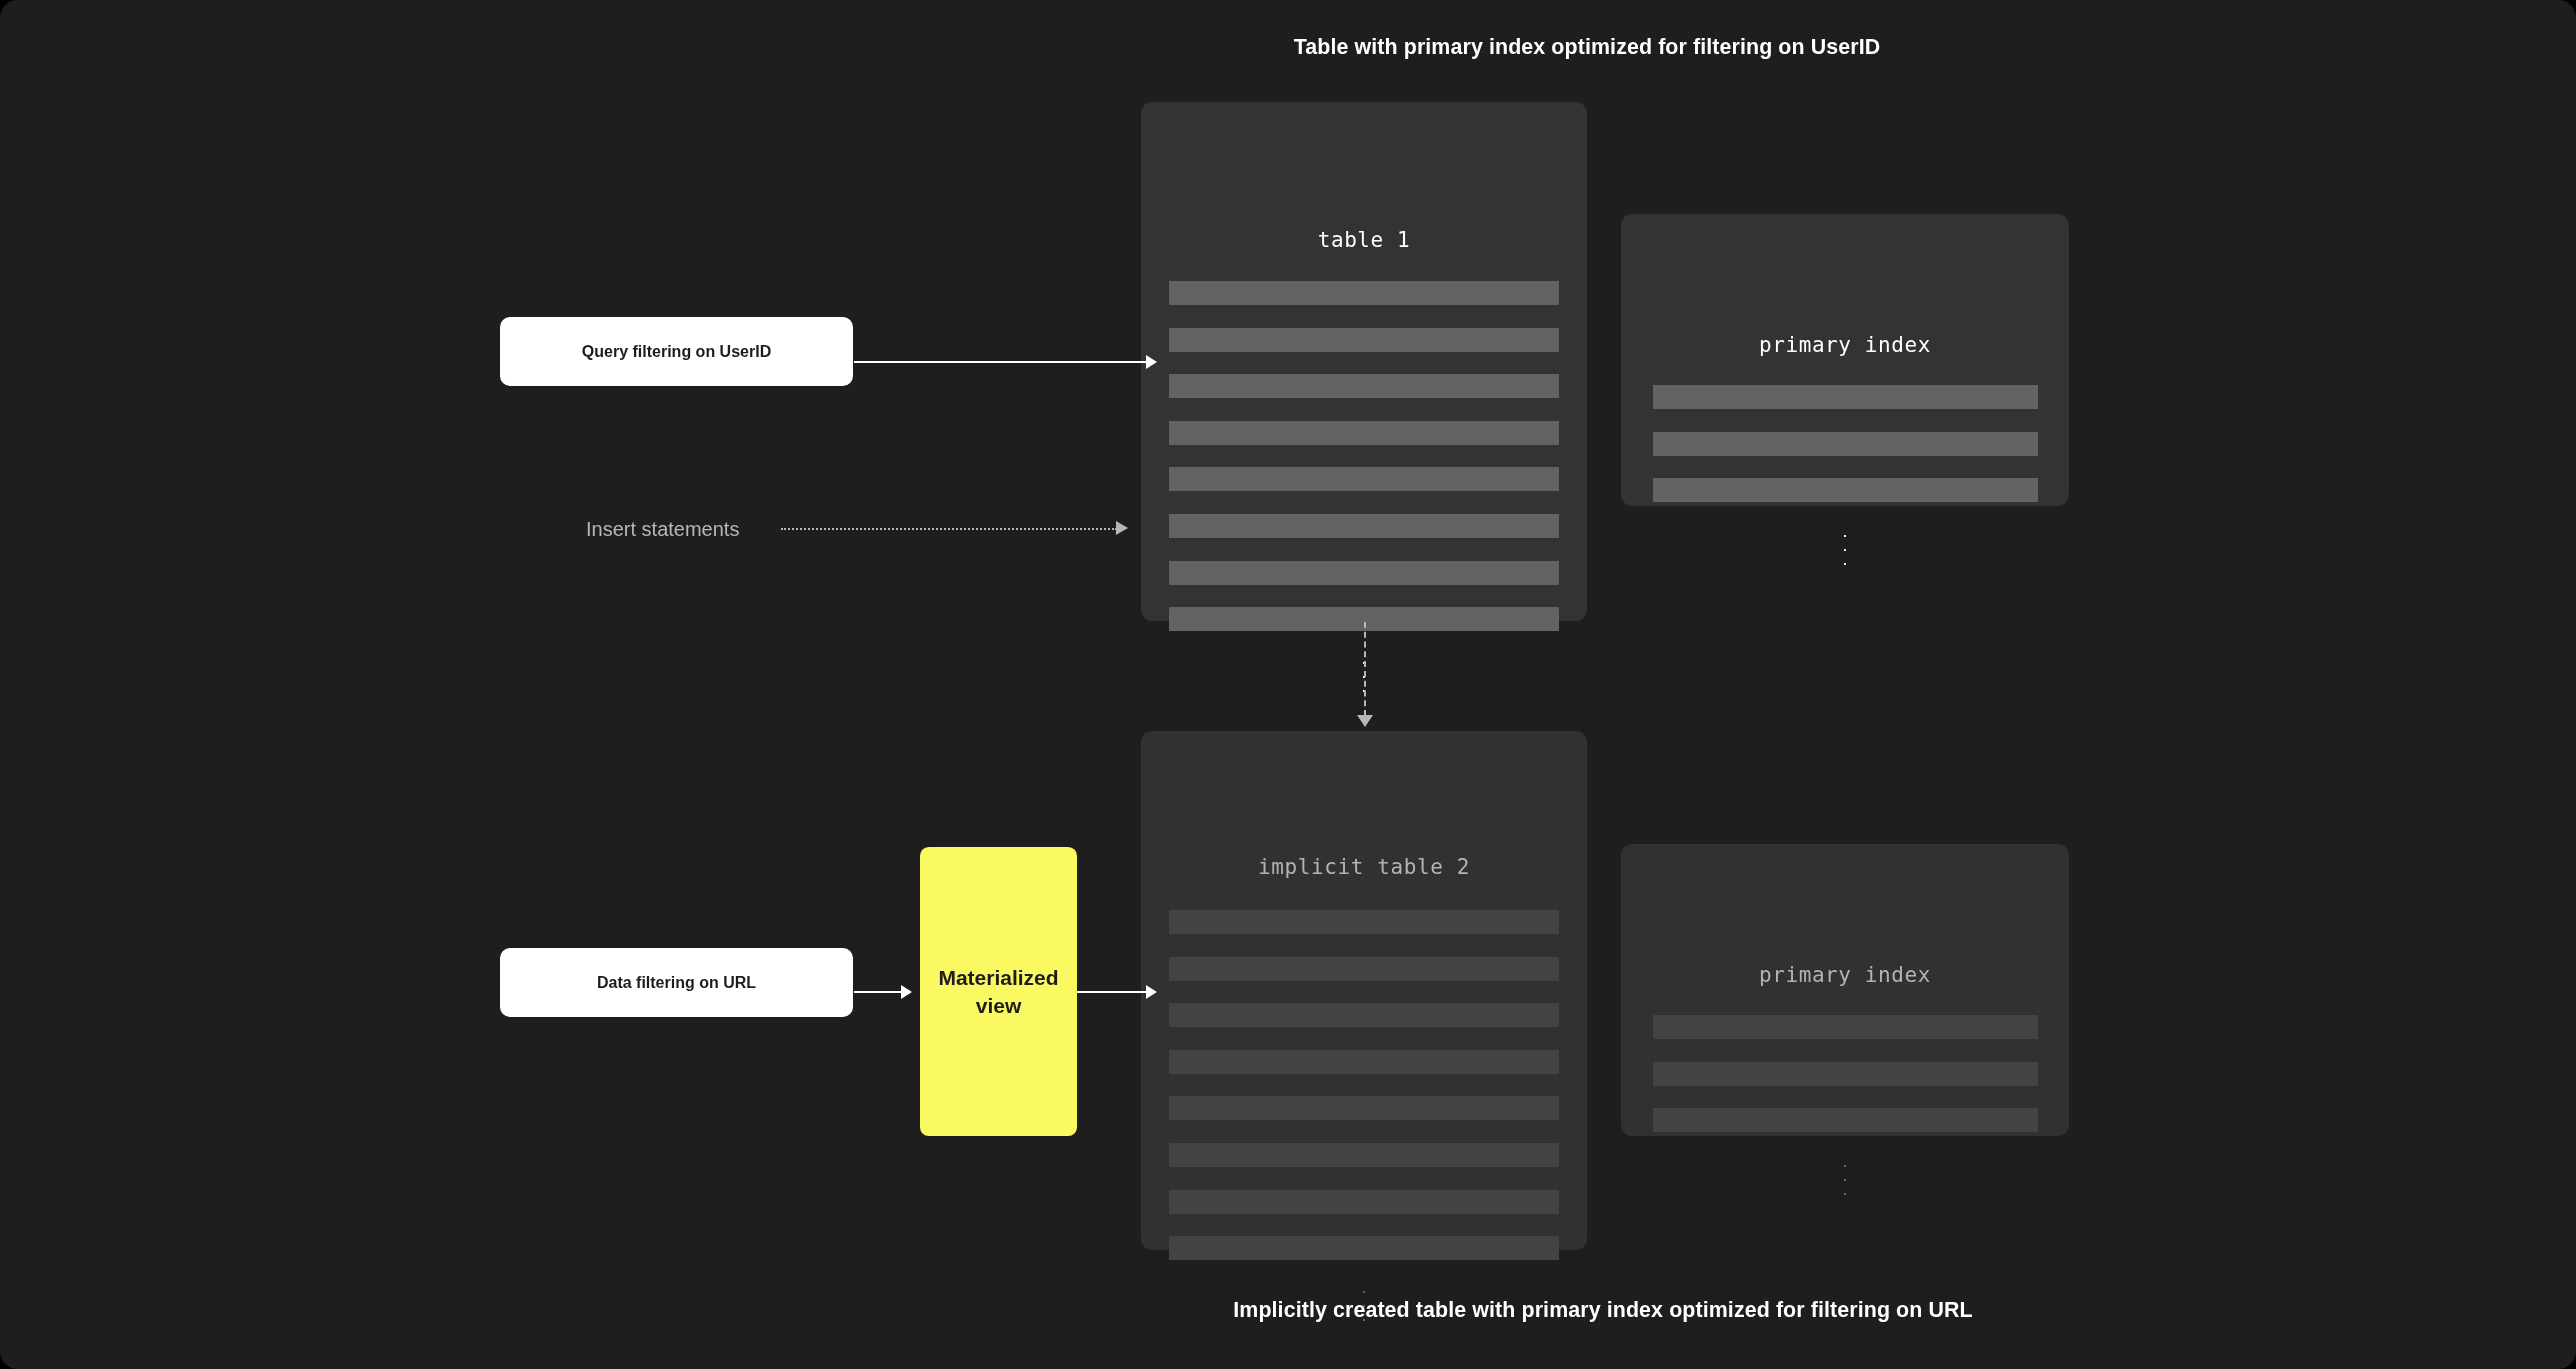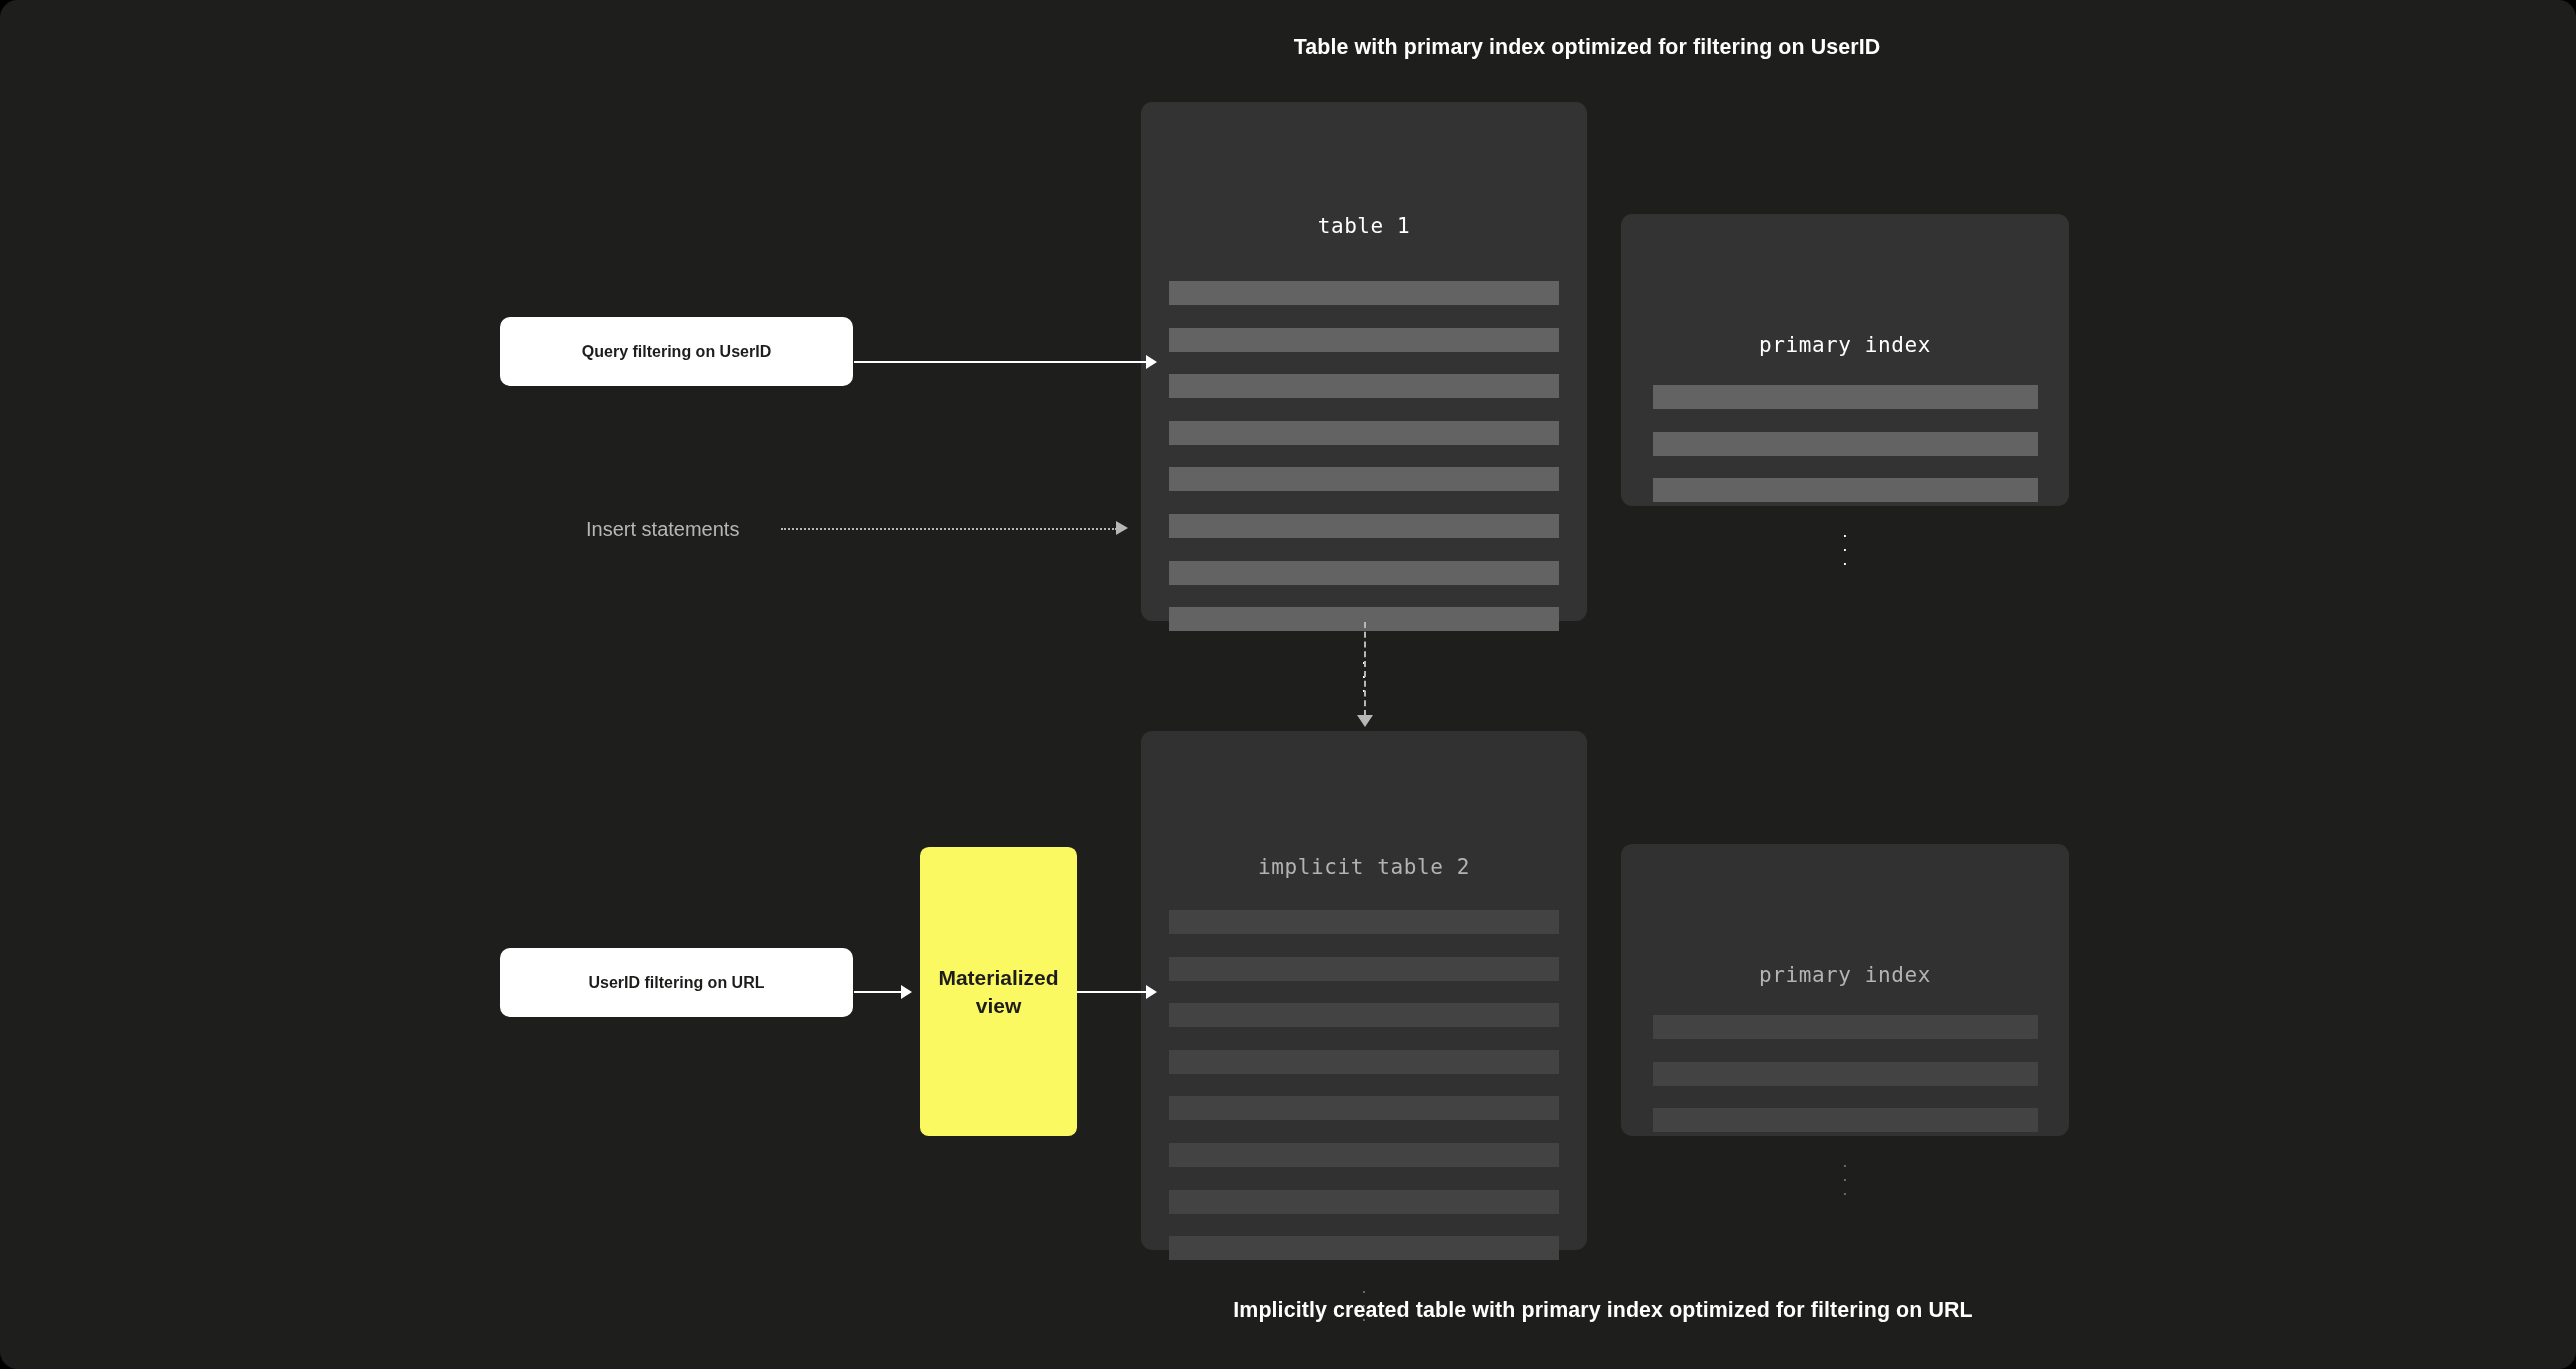--- a/index.html
+++ b/index.html
@@ -163,21 +163,21 @@
   }
 </style>
 </head>
 <body>
 
 <div id="canvas">
 
   <div id="caption-top" class="caption">Table with primary index optimized for filtering on UserID</div>
 
   <div class="table-card" style="left:1141px; top:102px; width:446px; height:519px;">
-    <div class="card-title" style="top:112px;">table 1</div>
+    <div class="card-title" style="top:126px;">table 1</div>
     <div class="rows" style="top:179px;">
       <div class="row-bar" style="width:390px;"></div>
       <div class="row-bar" style="width:390px;"></div>
       <div class="row-bar" style="width:390px;"></div>
       <div class="row-bar" style="width:390px;"></div>
       <div class="row-bar" style="width:390px;"></div>
       <div class="row-bar" style="width:390px;"></div>
       <div class="row-bar" style="width:390px;"></div>
       <div class="row-bar" style="width:390px;"></div>
     </div>
@@ -243,21 +243,21 @@
       <div class="row-bar dim" style="width:385px;"></div>
     </div>
     <div class="vdots dim" style="top:314px;">
       <span>·</span>
         <span>·</span>
         <span>·</span>
     </div>
   </div>
 
   <div class="query-box" style="left:500px; top:948px; width:353px; height:69px;">
-    <span>UserID filtering on URL</span>
+    <span>Data filtering on URL</span>
   </div>
 
   <div class="solid-line" style="left:854px; top:991px; width:50px;"></div>
   <div class="arrow-right" style="left:901px; top:985px;"></div>
 
   <div class="mv-box" style="left:920px; top:847px; width:157px; height:289px;">
     <span>Materialized view</span>
   </div>
 
   <div class="solid-line" style="left:1077px; top:991px; width:70px;"></div>

